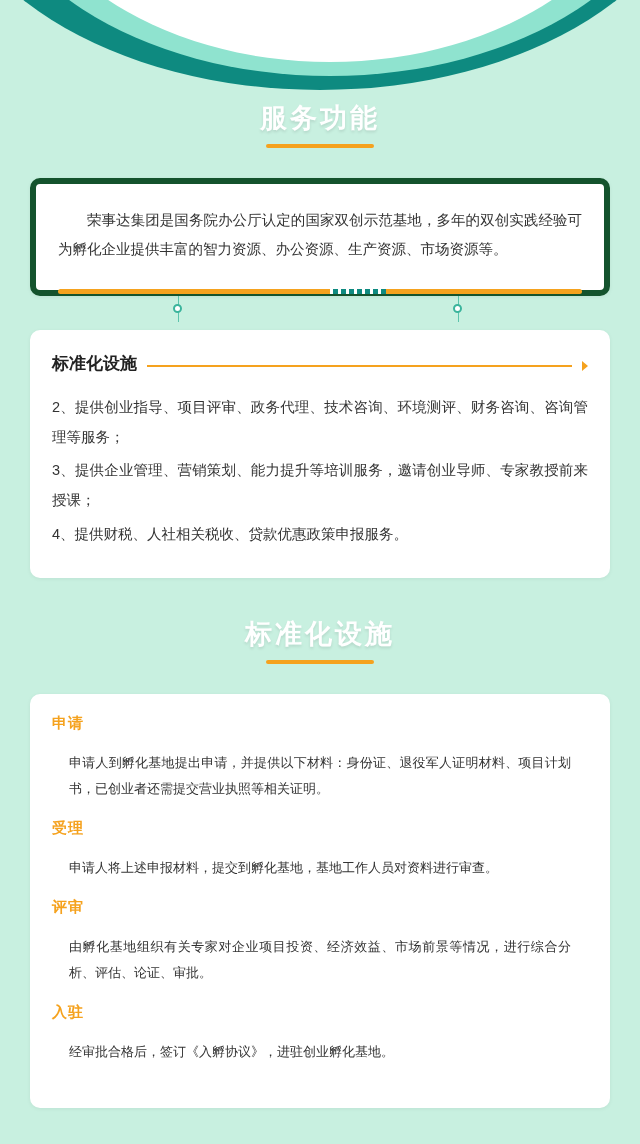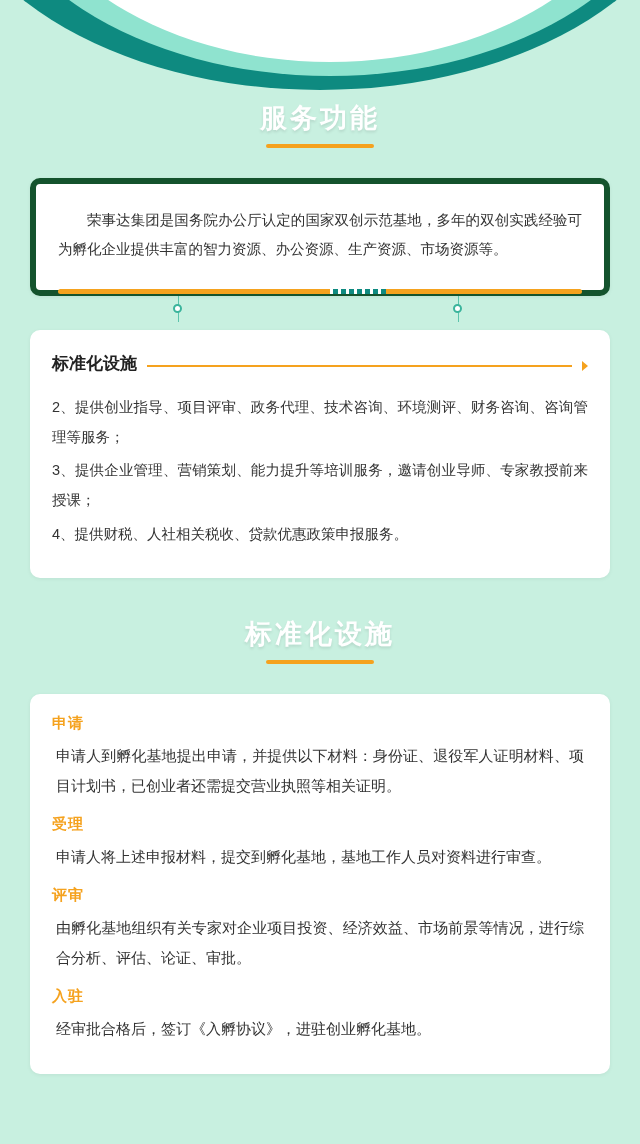--- a/index.html
+++ b/index.html
@@ -191,22 +191,22 @@
   .step { margin-bottom: 14px; }
   .step:last-child { margin-bottom: 0; }
   .step-title {
     font-size: 15px;
     font-weight: bold;
     color: #f5a21e;
     margin: 0 0 8px 0;
     letter-spacing: 1px;
   }
   .step-body {
-    margin: 4px;
-    font-size: 15px;
+    margin: 17px;
+    font-size: 13px;
     line-height: 2.0;
     color: #333333;
     text-align: justify;
   }
 
   .spacer-24 { height: 24px; }
   .spacer-30 { height: 30px; }
   .spacer-38 { height: 38px; }
 </style>
 </head>

